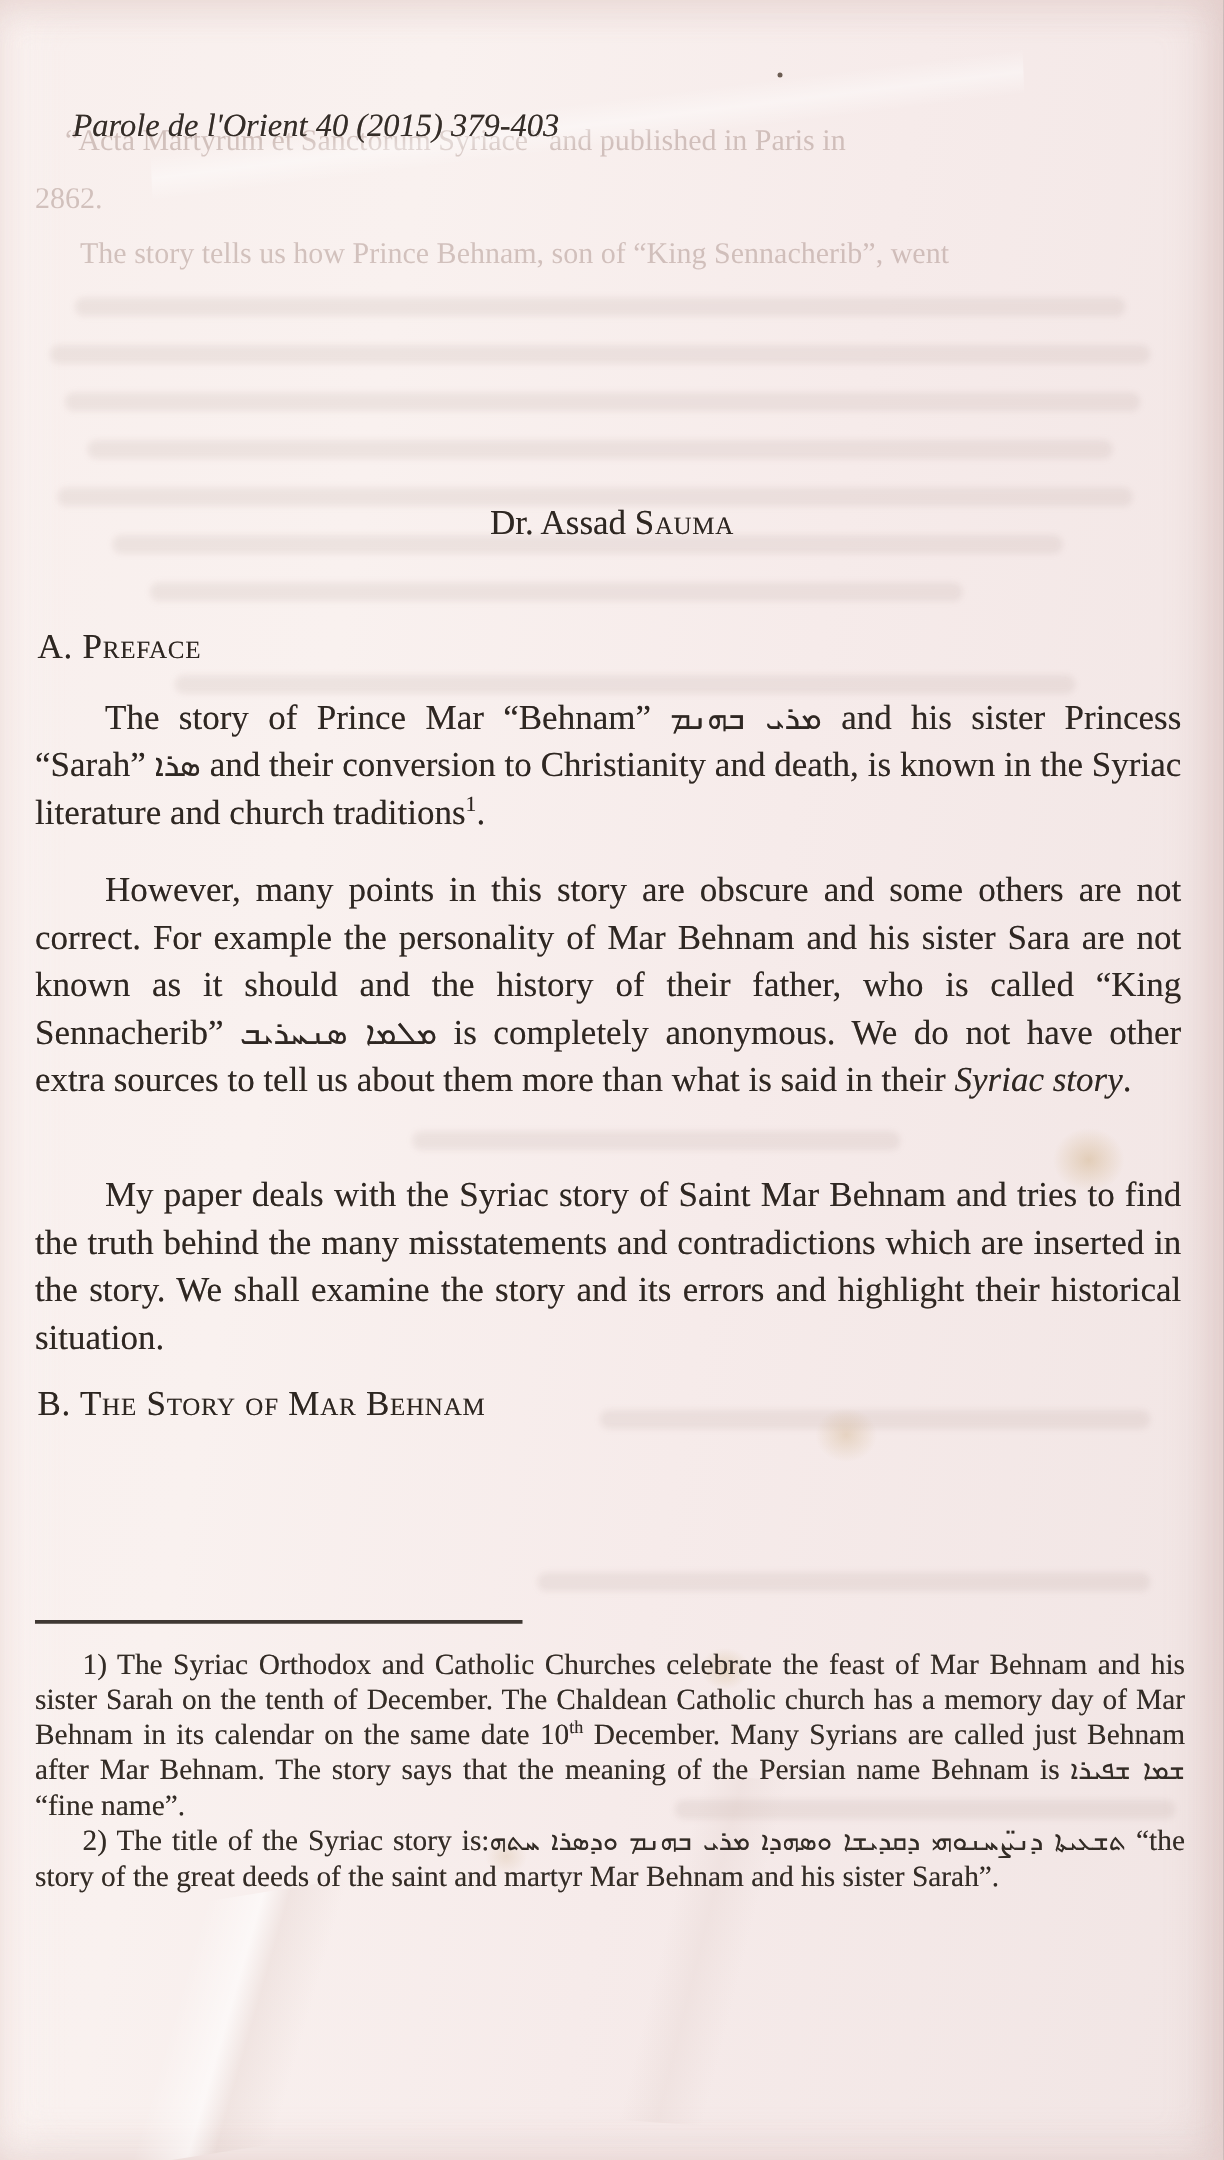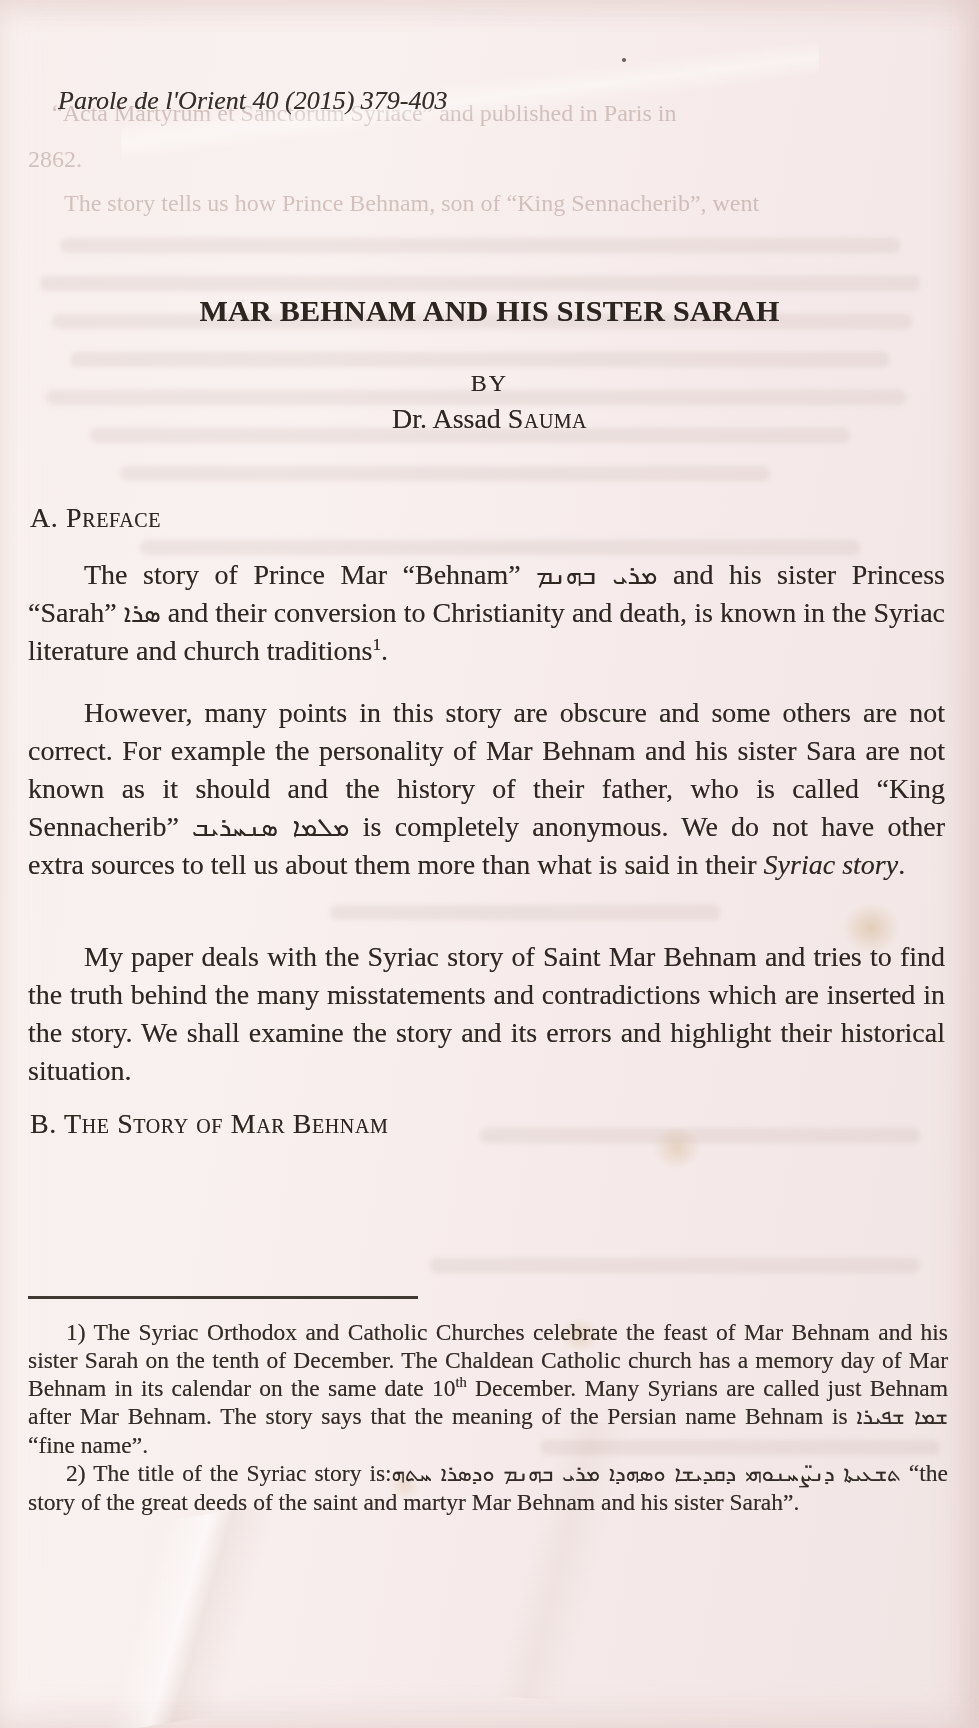--- a/index.html
+++ b/index.html
@@ -82,23 +82,21 @@
   <div class="abs stain stain-2"></div>
   <div class="abs stain stain-3"></div>
   <div class="abs stain stain-4"></div>
   <div class="abs speck"></div>
   <div class="abs crease-1"></div>
   <div class="abs crease-2"></div>
   <div class="abs crease-3"></div>
 
   <div class="abs header-line ink">Parole de l'Orient 40 (2015) 379-403</div>
 
-  <div class="abs title title-2 ink">MAR BEHNAM AND HIS SISTER SARAH</div>
 
-  <div class="abs byline ink">BY</div>
   <div class="abs author ink"><span>Dr. Assad </span><span class="surname">Sauma</span></div>
 
   <div class="abs section-heading heading-a ink">A. Preface</div>
 
   <div class="abs para para-1 ink"><span class="seg seg-text">The story of Prince Mar “Behnam” </span><span class="seg seg-syriac">ܡܪܝ ܒܗܢܡ</span><span class="seg seg-text"> and his sister Princess “Sarah” </span><span class="seg seg-syriac">ܣܪܐ</span><span class="seg seg-text"> and their conversion to Christianity and death, is known in the Syriac literature and church traditions</span><sup class="seg seg-sup">1</sup><span class="seg seg-text">.</span></div>
   <div class="abs para para-2 ink"><span class="seg seg-text">However, many points in this story are obscure and some others are not correct. For example the personality of Mar Behnam and his sister Sara are not known as it should and the history of their father, who is called “King Sennacherib” </span><span class="seg seg-syriac">ܡܠܡܐ ܣܢܚܪܝܒ</span><span class="seg seg-text"> is completely anonymous. We do not have other extra sources to tell us about them more than what is said in their </span><span class="seg seg-italic">Syriac story</span><span class="seg seg-text">.</span></div>
   <div class="abs para para-3 ink"><span class="seg seg-text">My paper deals with the Syriac story of Saint Mar Behnam and tries to find the truth behind the many misstatements and contradictions which are inserted in the story. We shall examine the story and its errors and highlight their historical situation.</span></div>
 
   <div class="abs section-heading heading-b ink">B. The Story of Mar Behnam</div>
 

